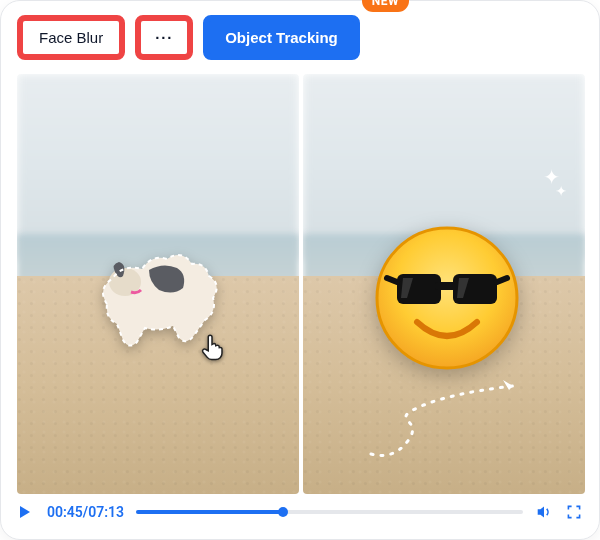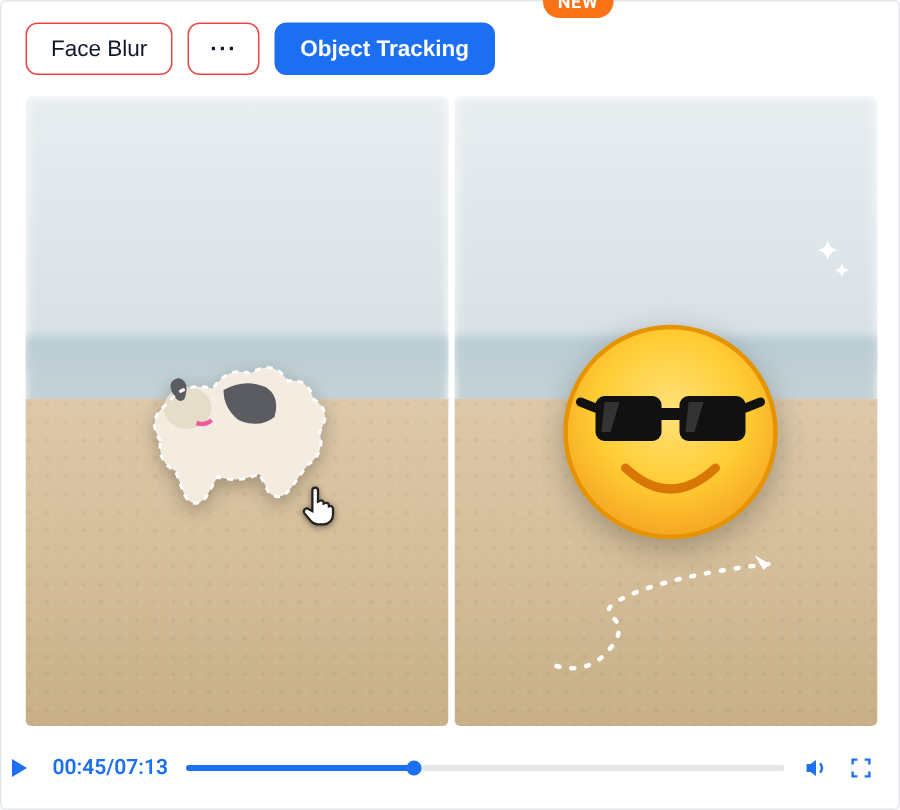--- a/index.html
+++ b/index.html
@@ -8,21 +8,21 @@
     width: 600px;
     height: 540px;
     background: #ffffff;
     font-family: -apple-system, BlinkMacSystemFont, "Segoe UI", Roboto, Helvetica, Arial, sans-serif;
     overflow: hidden;
   }
   .card {
     width: 600px;
     height: 540px;
     border: 1px solid #e5e7eb;
-    border-radius: 4px;
+    border-radius: 20px;
     box-sizing: border-box;
     background: #fff;
     position: relative;
     padding: 14px 16px 50px 16px;
     box-shadow: 0 4px 16px rgba(0,0,0,0.05);
   }
 
   
   .new-badge {
     position: absolute;
@@ -40,21 +40,21 @@
   }
 
   
   .tabs {
     display: flex;
     gap: 10px;
     align-items: center;
     margin-bottom: 14px;
   }
   .tab {
-    border: 1px solid #ef4444;
+    border: 6px solid #ef4444;
     background: #fff;
     color: #0f172a;
     font-size: 15px;
     font-weight: 500;
     padding: 8px 16px;
     border-radius: 8px;
     cursor: pointer;
     white-space: nowrap;
   }
   .tab-more {
@@ -159,21 +159,21 @@
   .motion-path {
     position:absolute;
     left: 60px; top: 300px;
     width: 180px; height: 100px;
   }
   .motion-path svg { width:100%; height:100%; overflow: visible; }
 
   
   .player {
     position:absolute;
-    left: 4px; right: 16px; bottom: 10px;
+    left: 16px; right: 16px; bottom: 10px;
     height: 34px;
     display:flex;
     align-items:center;
     gap: 12px;
   }
   .play-btn {
     width: 18px; height: 18px;
     color: #1d6ff2;
     cursor:pointer;
     display:flex; align-items:center;

